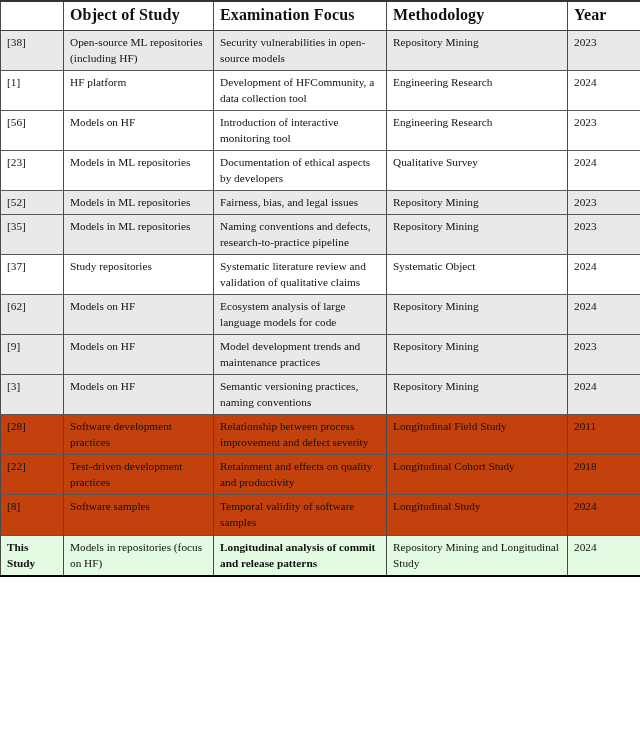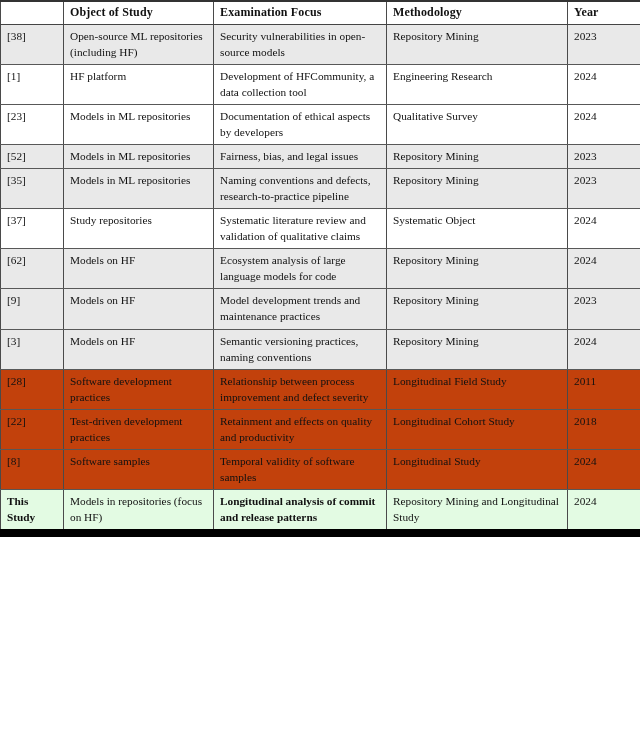--- a/index.html
+++ b/index.html
@@ -33,30 +33,30 @@
     border-top: 1px solid #585858;
     border-bottom: 1px solid #585858;
     padding: 3px 6px 4px 6px;
     vertical-align: top;
     text-align: left;
     word-wrap: break-word;
     overflow-wrap: break-word;
   }
   #lit-table thead th {
     font-weight: bold;
-    font-size: 12px;
+    font-size: 16px;
     background: #ffffff;
     border-top: 2px solid #333333;
     border-bottom: 1.5px solid #444444;
     padding-top: 2px;
     padding-bottom: 3px;
     letter-spacing: 0.15px;
   }
   #lit-table tbody tr:last-child td {
-    border-bottom: 8px solid #000000;
+    border-bottom: 2px solid #000000;
   }
   
   tr.tint-gray  td { background: #e9e9e9; }
   tr.tint-white td { background: #ffffff; }
   tr.tint-blue  td { background: #c2410c; }
   tr.tint-green td { background: #e3fbe3; }
 
   td.just { text-align: justify; text-align-last: left; hyphens: auto; }
   .bold { font-weight: bold; }
   .ital { }
@@ -91,20 +91,27 @@
         <td class="just">Security vulnerabilities in open-source models</td>
         <td class="just">Repository Mining</td>
         <td>2023</td>
       </tr>
       <tr class="tint-white">
         <td class="ref">[1]</td>
         <td class="just">HF platform</td>
         <td class="just">Development of <span class="ital">HFCommunity</span>, a data collection tool</td>
         <td class="just">Engineering Research</td>
         <td>2024</td>
+      </tr>
+      <tr class="tint-white">
+        <td class="ref">[56]</td>
+        <td class="just">Models on HF</td>
+        <td class="just">Introduction of interactive monitoring tool</td>
+        <td class="just">Engineering Research</td>
+        <td>2023</td>
       </tr>
       <tr class="tint-white">
         <td class="ref">[23]</td>
         <td class="just">Models in ML repositories</td>
         <td class="just">Documentation of ethical aspects by developers</td>
         <td class="just">Qualitative Survey</td>
         <td>2024</td>
       </tr>
       <tr class="tint-gray">
         <td class="ref">[52]</td>

